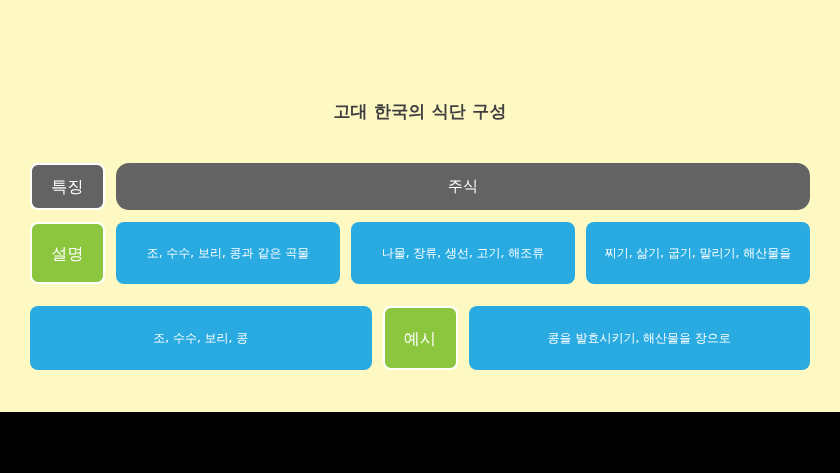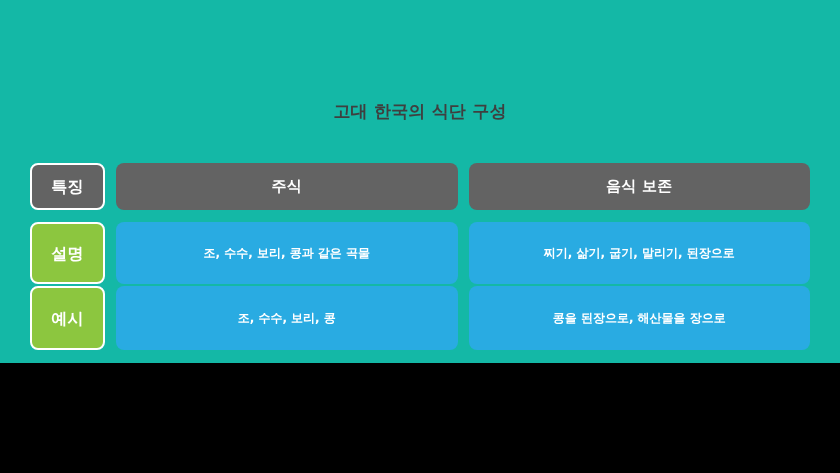--- a/index.html
+++ b/index.html
@@ -9,22 +9,22 @@
   }
   body {
     width: 840px;
     height: 473px;
     overflow: hidden;
     font-family: "DejaVu Sans", "Liberation Sans", sans-serif;
   }
   .slide {
     position: relative;
     width: 840px;
-    height: 363px;
-    background: #14b8a6;
+    height: 412px;
+    background: #fef9c3;
   }
   .slide-title {
     position: absolute;
     left: 0;
     top: 100px;
     width: 840px;
     text-align: center;
     color: #3f3f3f;
     font-size: 17px;
     font-weight: bold;
@@ -37,32 +37,32 @@
     top: 163px;
     width: 780px;
   }
   .trow {
     display: flex;
     flex-direction: row;
     align-items: stretch;
     width: 100%;
   }
   .trow.header-row { height: 47px; margin-bottom: 12px; }
-  .trow.body-row   { height: 62px; margin-bottom: 2px; }
+  .trow.body-row   { height: 62px; margin-bottom: 22px; }
   .trow.body-row.last { height: 64px; margin-bottom: 0; }
 
   .cell {
     display: flex;
     align-items: center;
     justify-content: center;
     text-align: center;
     box-sizing: border-box;
     border-radius: 8px;
     color: #ffffff;
-    font-weight: bold;
+    font-weight: normal;
     padding: 0 8px;
     line-height: 17px;
   }
   .cell-label {
     width: 75px;
     flex: 0 0 75px;
     margin-right: 11px;
     border: 2px solid #ffffff;
     font-size: 16px;
     letter-spacing: 0.3px;
@@ -73,44 +73,45 @@
   .cell-data {
     flex: 1 1 0;
     margin-right: 11px;
     font-size: 12px;
   }
   .cell-data:last-child { margin-right: 0; }
   .cell-head {
     background: #636363;
     font-size: 15px;
     letter-spacing: 0.3px;
+    border-radius: 13px;
   }
   .cell-blue { background: #29abe2; }
 </style>
 </head>
 <body>
 
 <div class="slide">
 
   <div class="slide-title">고대 한국의 식단 구성</div>
 
   <div class="table">
 
     <div class="trow header-row">
       <div class="cell cell-label cell-head-label">특징</div>
       <div class="cell cell-data cell-head">주식</div>
-      <div class="cell cell-data cell-head">음식 보존</div>
     </div>
 
     <div class="trow body-row">
       <div class="cell cell-label cell-row-label">설명</div>
       <div class="cell cell-data cell-blue">조, 수수, 보리, 콩과 같은 곡물</div>
-      <div class="cell cell-data cell-blue">찌기, 삶기, 굽기, 말리기, 된장으로</div>
+      <div class="cell cell-data cell-blue">나물, 장류, 생선, 고기, 해조류</div>
+      <div class="cell cell-data cell-blue">찌기, 삶기, 굽기, 말리기, 해산물을</div>
     </div>
 
     <div class="trow body-row last">
+      <div class="cell cell-data cell-blue">조, 수수, 보리, 콩</div>
       <div class="cell cell-label cell-row-label">예시</div>
-      <div class="cell cell-data cell-blue">조, 수수, 보리, 콩</div>
-      <div class="cell cell-data cell-blue">콩을 된장으로, 해산물을 장으로</div>
+      <div class="cell cell-data cell-blue">콩을 발효시키기, 해산물을 장으로</div>
     </div>
 
   </div>
 </div>
 
 </body></html>

